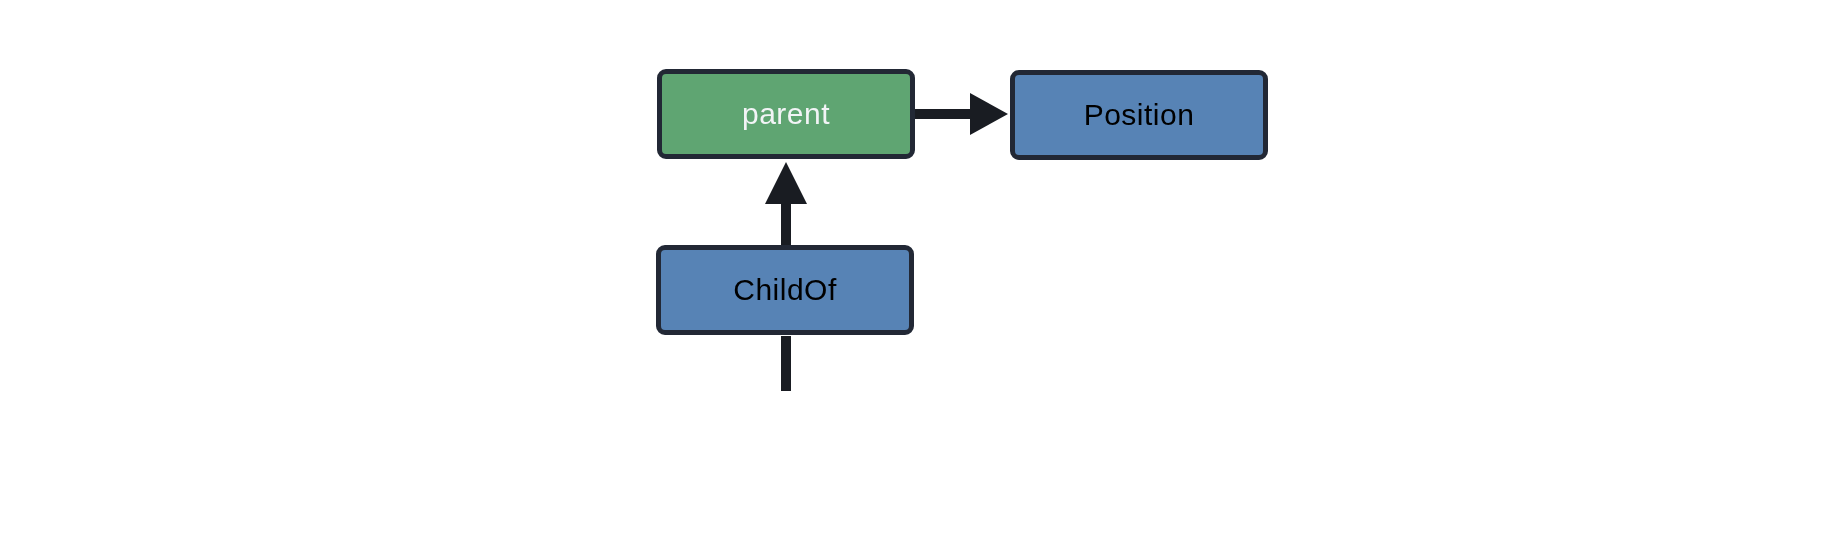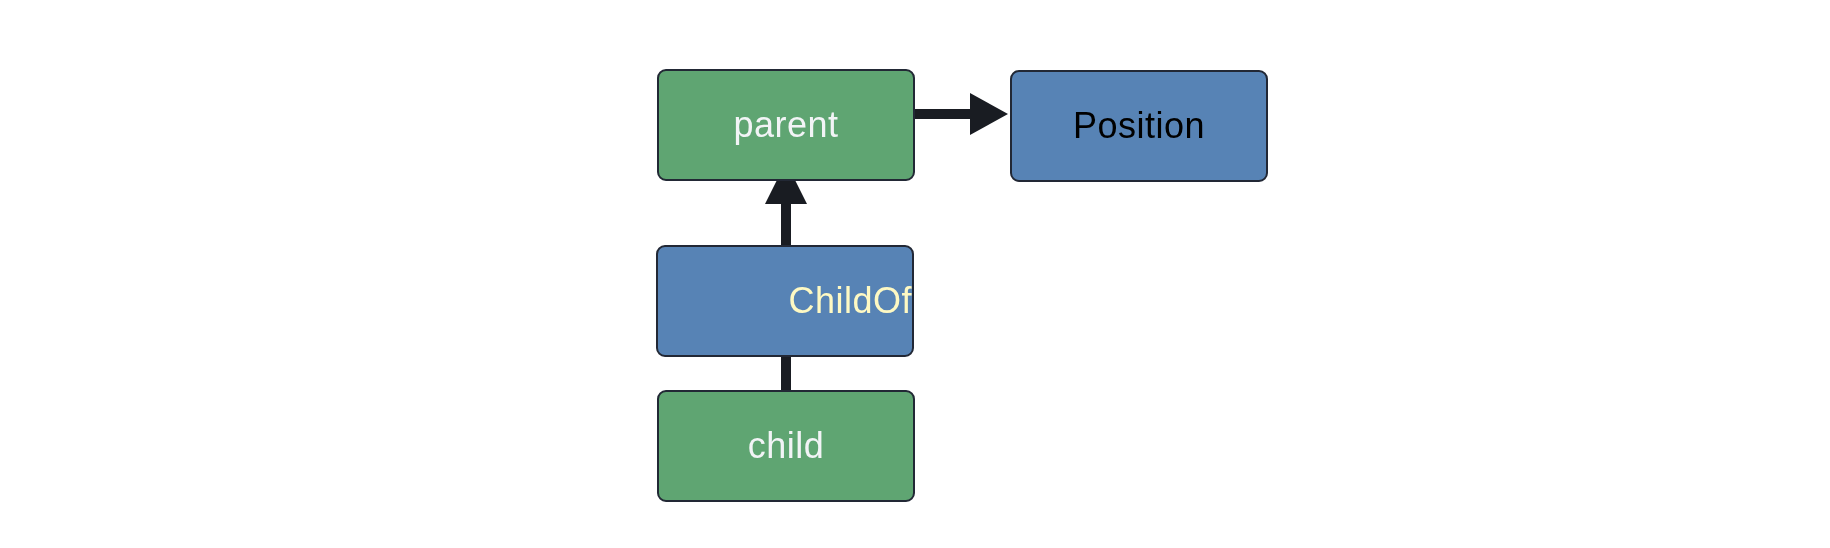--- a/index.html
+++ b/index.html
@@ -18,27 +18,27 @@
     position: absolute;
     left: 0;
     top: 0;
     width: 1830px;
     height: 548px;
   }
   .node {
     position: absolute;
     box-sizing: border-box;
     width: 258px;
-    height: 112px;
-    border: 2px solid #701a75;
+    height: 90px;
+    border: 5px solid #701a75;
     border-radius: 9px;
     display: flex;
     align-items: center;
     justify-content: center;
-    font-size: 36px;
+    font-size: 30px;
     line-height: 1;
     color: #f2f4f6;
     letter-spacing: 0.5px;
     user-select: none;
   }
   .node-parent   { left: 657px;  top: 69px;  }
   .node-position { left: 1010px; top: 70px;  }
   .node-childof  { left: 656px;  top: 245px; }
   .node-child    { left: 657px;  top: 390px; }
 </style>
@@ -65,21 +65,18 @@
   </svg>
 
   <div class="node node-parent" style="background: rgb(95, 165, 114); border-color: rgb(34, 40, 53); color: rgb(242, 244, 246);">
     <span>parent</span>
   </div>
 
   <div class="node node-position" style="background: rgb(87, 131, 181); border-color: rgb(34, 40, 53); color: #000000;">
     <span>Position</span>
   </div>
 
-  <div class="node node-childof" style="background: rgb(87, 131, 181); border-color: rgb(34, 40, 53); color: #fef9c3; justify-content: flex-end;">
+  <div class="node node-childof" style="background: rgb(87, 131, 181); border-color: rgb(34, 40, 53); color: #000000;">
     <span>ChildOf</span>
   </div>
 
-  <div class="node node-child" style="background: rgb(95, 165, 114); border-color: rgb(34, 40, 53); color: rgb(242, 244, 246);">
-    <span>child</span>
-  </div>
 
 </div>
 
 </body></html>

